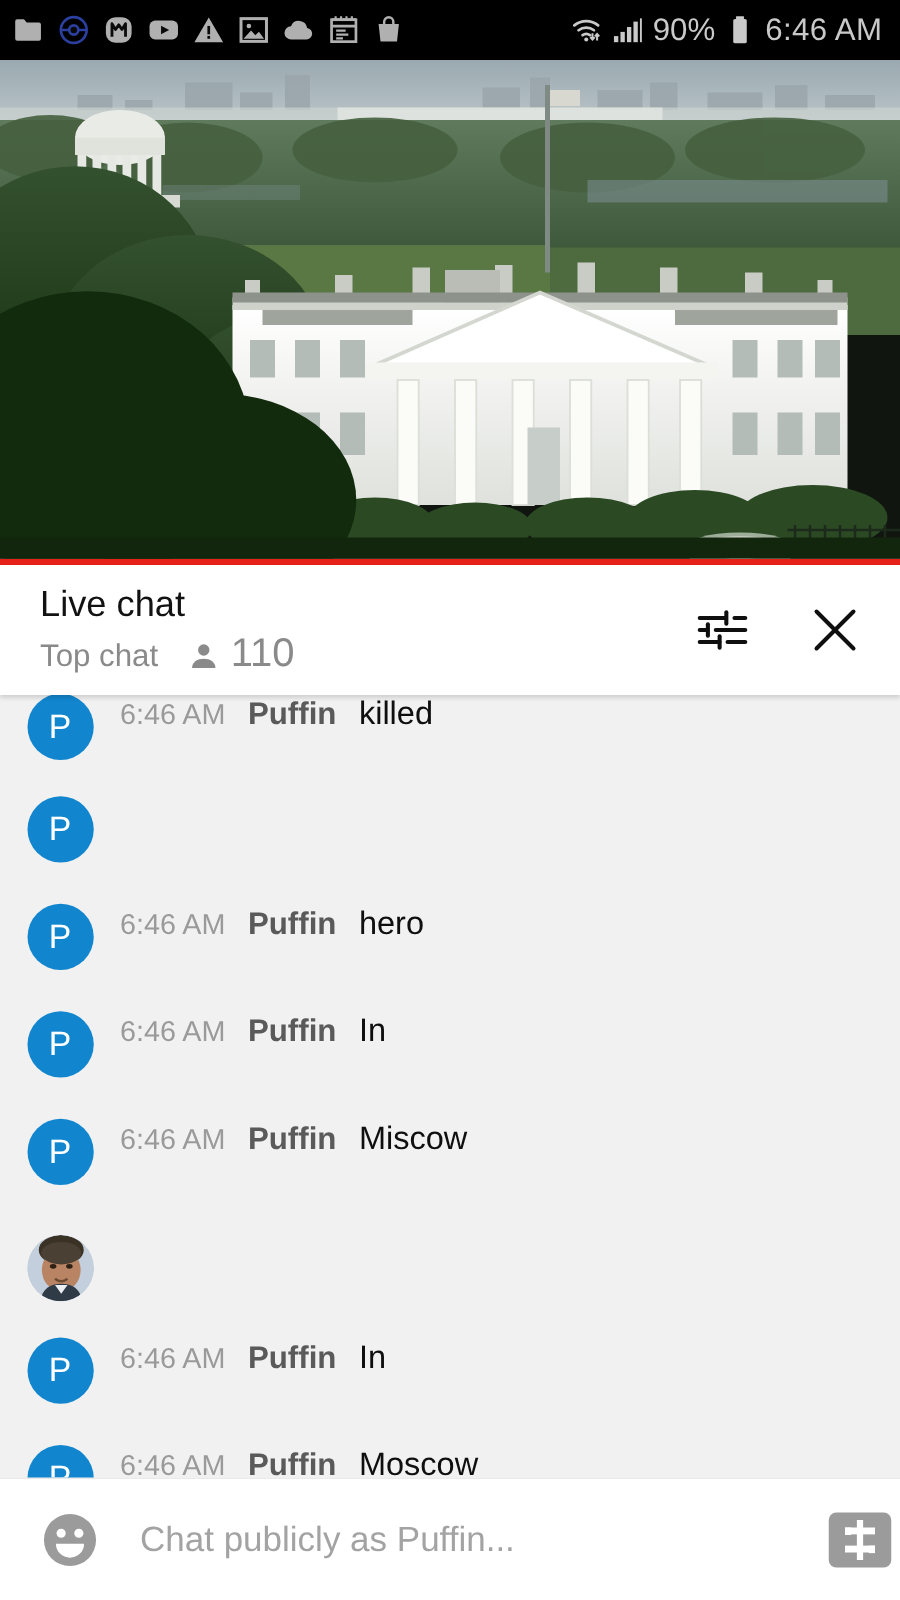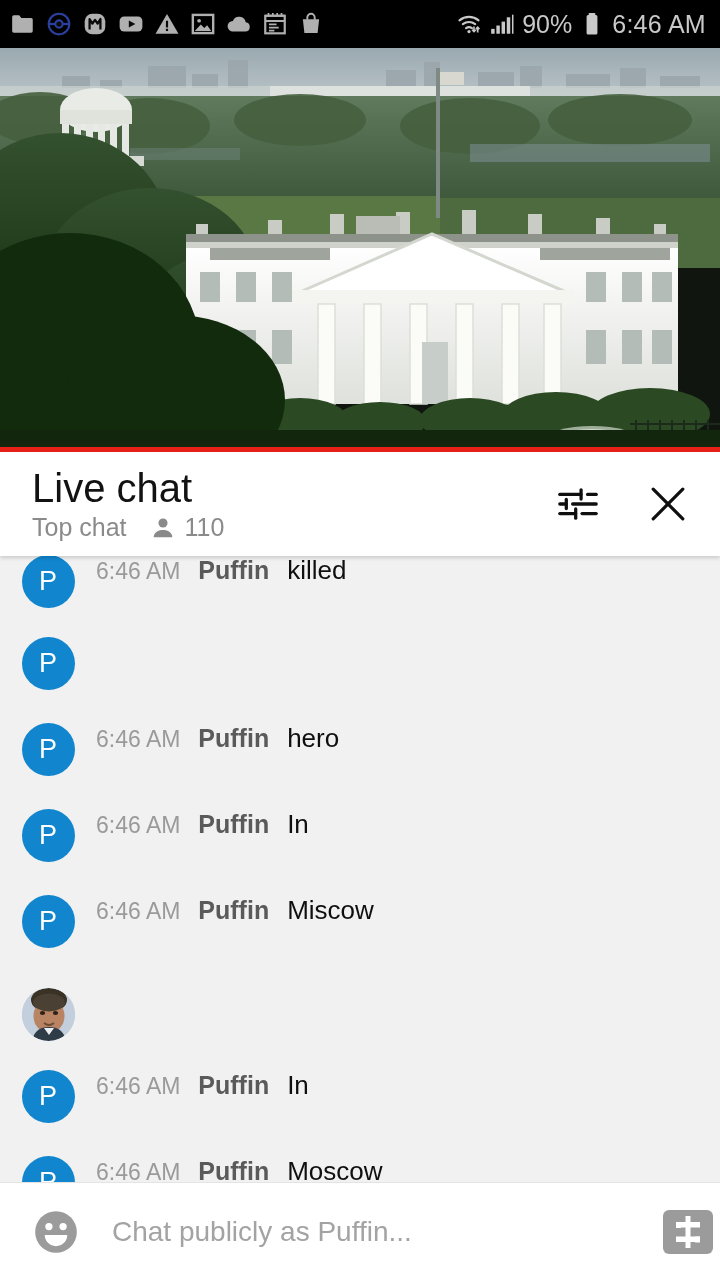--- a/index.html
+++ b/index.html
@@ -30,24 +30,24 @@
   .progress { flex:0 0 5px; height:5px; width:100%; }
 
   
   .chat-header {
     flex:0 0 104px; height:104px; background:#ffffff;
     display:flex; align-items:center; justify-content:space-between;
     padding:0 24px 0 32px; position:relative; z-index:3;
     box-shadow:0 2px 4px rgba(0,0,0,0.16);
   }
   .ch-titles { display:flex; flex-direction:column; gap:7px; }
-  .ch-title { font-size:40px; color:#121212; line-height:1; font-weight:400; }
-  .ch-sub { display:flex; align-items:flex-start; gap:9px; }
+  .ch-title { font-size:29px; color:#121212; line-height:1; font-weight:400; }
+  .ch-sub { display:flex; align-items:flex-end; gap:9px; }
   .ch-topchat { font-size:25px; color:#8a8a8a; line-height:1; }
-  .ch-viewers { font-size:25px; color:#8a8a8a; line-height:1; }
+  .ch-viewers { font-size:32px; color:#8a8a8a; line-height:1; }
   .ch-actions { display:flex; align-items:center; gap:34px; }
   .ch-btn { width:56px; height:56px; display:flex; align-items:center; justify-content:center; }
 
   
   .chat-list {
     flex:1 1 auto; background:#f1f1f1; overflow:hidden;
     padding-top:6px; position:relative;
   }
   .msg { display:flex; align-items:flex-start; padding:14px 24px 14px 0; }
   .av-wrap { flex:0 0 96px; display:flex; justify-content:center; padding-top:1px; }

